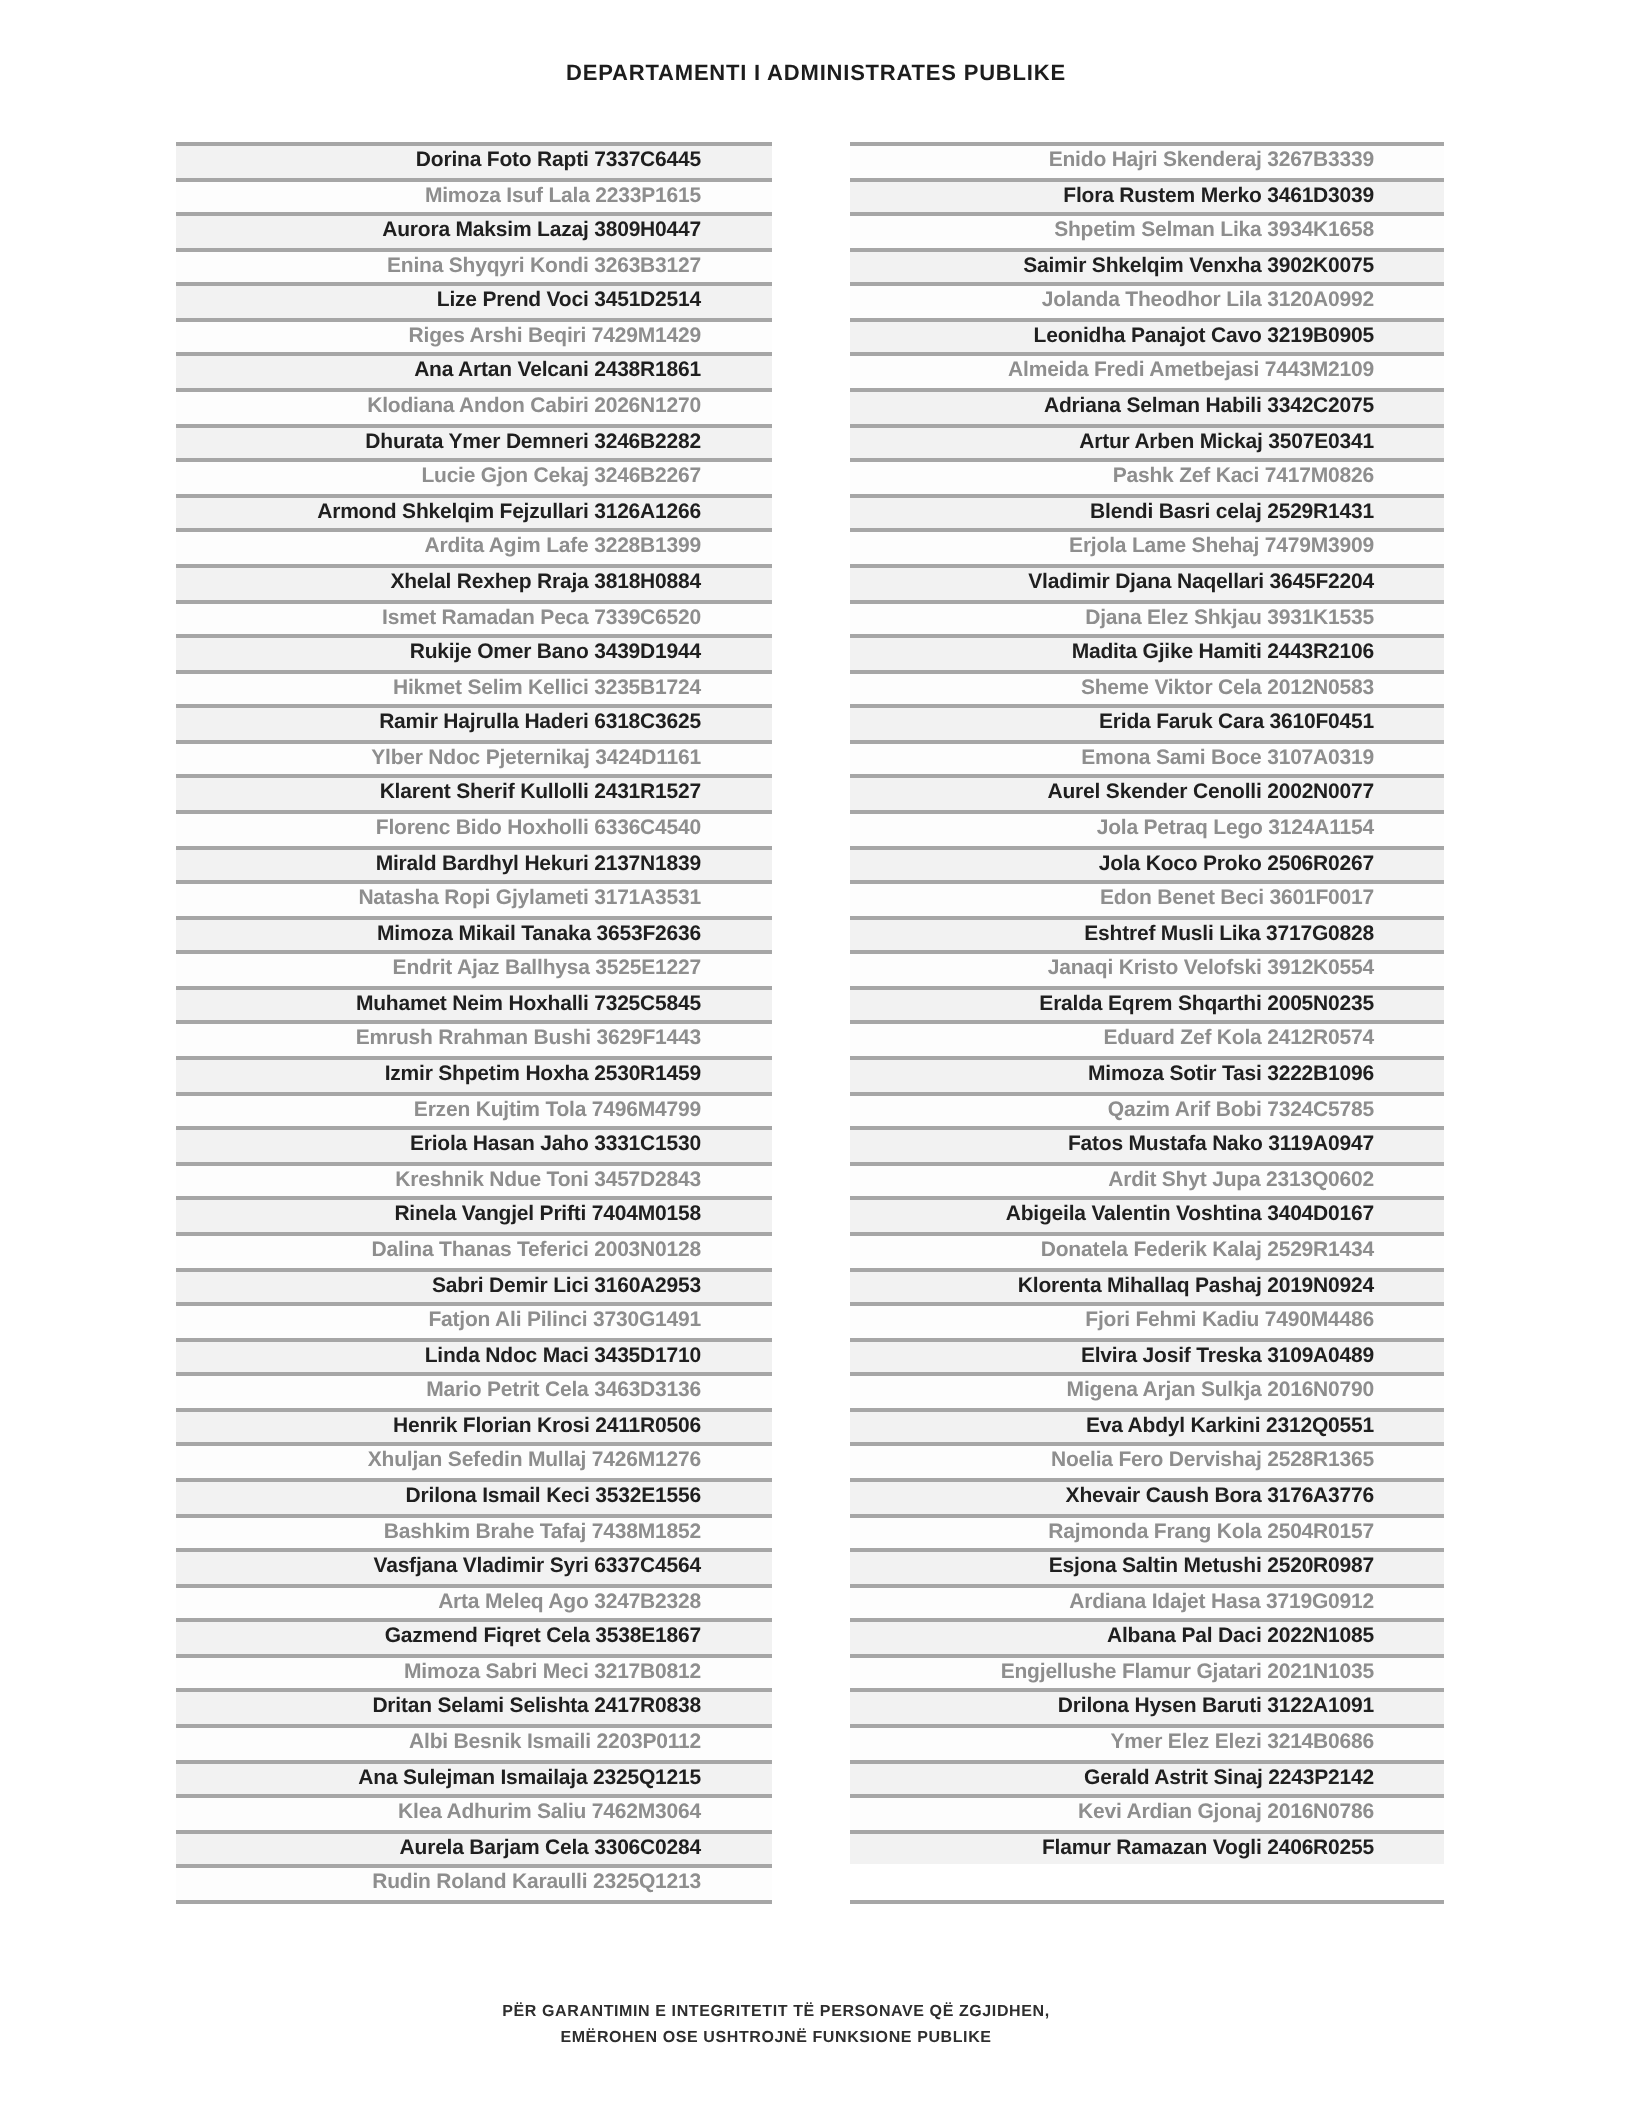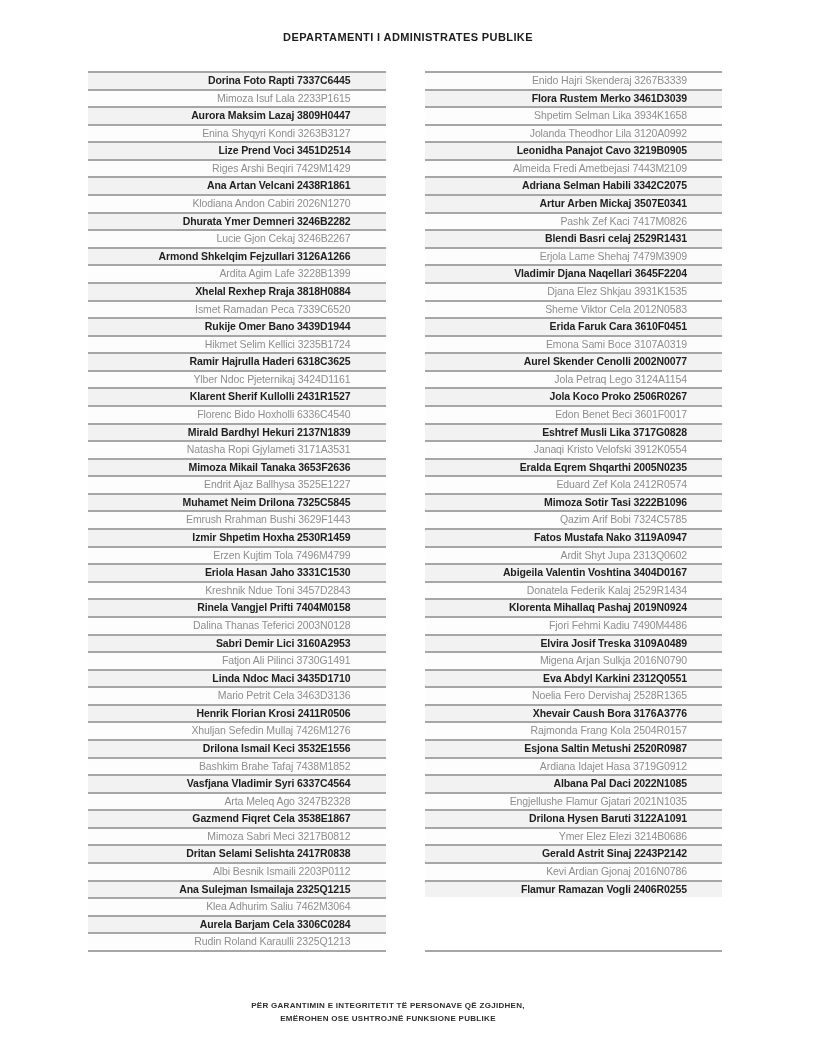--- a/index.html
+++ b/index.html
@@ -19,21 +19,21 @@
     width:298px;border-bottom:2px solid var(--row-border,#a6a6a6);
   }
   .row{
     box-sizing:border-box;height:17.58px;
     border-top:2px solid var(--row-border,#a6a6a6);
     text-align:right;padding-right:35px;
     font-size:10.5px;line-height:15px;letter-spacing:-0.1px;
     white-space:nowrap;overflow:hidden;
   }
   .row.b{font-weight:bold;color:var(--text-bold,#1f1f1f);background:var(--fill-hi,#f2f2f2);}
-  .row.l{font-weight:normal;color:var(--text-light,#8e8e8e);background:var(--fill-plain,#fdfdfd);}
+  .row.l{font-weight:bold;color:var(--text-light,#8e8e8e);background:var(--fill-plain,#fdfdfd);}
   .footer{
     position:absolute;top:999px;left:0;width:746px;text-align:center;
     font-size:8px;font-weight:bold;color:#2e2e2e;line-height:13px;
     letter-spacing:0.3px;padding-left:30px;box-sizing:border-box;
   }
 </style>
 </head>
 <body style="--row-border: #a6a6a6; --fill-hi: #f2f2f2; --fill-plain: #fdfdfd; --text-bold: #1f1f1f; --text-light: #8e8e8e;">
 
 <div class="page-title">DEPARTAMENTI I ADMINISTRATES PUBLIKE</div>
@@ -57,21 +57,21 @@
       <div class="row b">Rukije Omer Bano 3439D1944</div>
       <div class="row l">Hikmet Selim Kellici 3235B1724</div>
       <div class="row b">Ramir Hajrulla Haderi 6318C3625</div>
       <div class="row l">Ylber Ndoc Pjeternikaj 3424D1161</div>
       <div class="row b">Klarent Sherif Kullolli 2431R1527</div>
       <div class="row l">Florenc Bido Hoxholli 6336C4540</div>
       <div class="row b">Mirald Bardhyl Hekuri 2137N1839</div>
       <div class="row l">Natasha Ropi Gjylameti 3171A3531</div>
       <div class="row b">Mimoza Mikail Tanaka 3653F2636</div>
       <div class="row l">Endrit Ajaz Ballhysa 3525E1227</div>
-      <div class="row b">Muhamet Neim Drilona 7325C5845</div>
+      <div class="row b">Muhamet Neim Hoxhalli 7325C5845</div>
       <div class="row l">Emrush Rrahman Bushi 3629F1443</div>
       <div class="row b">Izmir Shpetim Hoxha 2530R1459</div>
       <div class="row l">Erzen Kujtim Tola 7496M4799</div>
       <div class="row b">Eriola Hasan Jaho 3331C1530</div>
       <div class="row l">Kreshnik Ndue Toni 3457D2843</div>
       <div class="row b">Rinela Vangjel Prifti 7404M0158</div>
       <div class="row l">Dalina Thanas Teferici 2003N0128</div>
       <div class="row b">Sabri Demir Lici 3160A2953</div>
       <div class="row l">Fatjon Ali Pilinci 3730G1491</div>
       <div class="row b">Linda Ndoc Maci 3435D1710</div>
@@ -88,30 +88,32 @@
       <div class="row l">Albi Besnik Ismaili 2203P0112</div>
       <div class="row b">Ana Sulejman Ismailaja 2325Q1215</div>
       <div class="row l">Klea Adhurim Saliu 7462M3064</div>
       <div class="row b">Aurela Barjam Cela 3306C0284</div>
       <div class="row l">Rudin Roland Karaulli 2325Q1213</div>
     </div>
   <div class="col">
       <div class="row l">Enido Hajri Skenderaj 3267B3339</div>
       <div class="row b">Flora Rustem Merko 3461D3039</div>
       <div class="row l">Shpetim Selman Lika 3934K1658</div>
+      <div class="row b">Saimir Shkelqim Venxha 3902K0075</div>
       <div class="row l">Jolanda Theodhor Lila 3120A0992</div>
       <div class="row b">Leonidha Panajot Cavo 3219B0905</div>
       <div class="row l">Almeida Fredi Ametbejasi 7443M2109</div>
       <div class="row b">Adriana Selman Habili 3342C2075</div>
       <div class="row b">Artur Arben Mickaj 3507E0341</div>
       <div class="row l">Pashk Zef Kaci 7417M0826</div>
       <div class="row b">Blendi Basri celaj 2529R1431</div>
       <div class="row l">Erjola Lame Shehaj 7479M3909</div>
       <div class="row b">Vladimir Djana Naqellari 3645F2204</div>
       <div class="row l">Djana Elez Shkjau 3931K1535</div>
+      <div class="row b">Madita Gjike Hamiti 2443R2106</div>
       <div class="row l">Sheme Viktor Cela 2012N0583</div>
       <div class="row b">Erida Faruk Cara 3610F0451</div>
       <div class="row l">Emona Sami Boce 3107A0319</div>
       <div class="row b">Aurel Skender Cenolli 2002N0077</div>
       <div class="row l">Jola Petraq Lego 3124A1154</div>
       <div class="row b">Jola Koco Proko 2506R0267</div>
       <div class="row l">Edon Benet Beci 3601F0017</div>
       <div class="row b">Eshtref Musli Lika 3717G0828</div>
       <div class="row l">Janaqi Kristo Velofski 3912K0554</div>
       <div class="row b">Eralda Eqrem Shqarthi 2005N0235</div>

